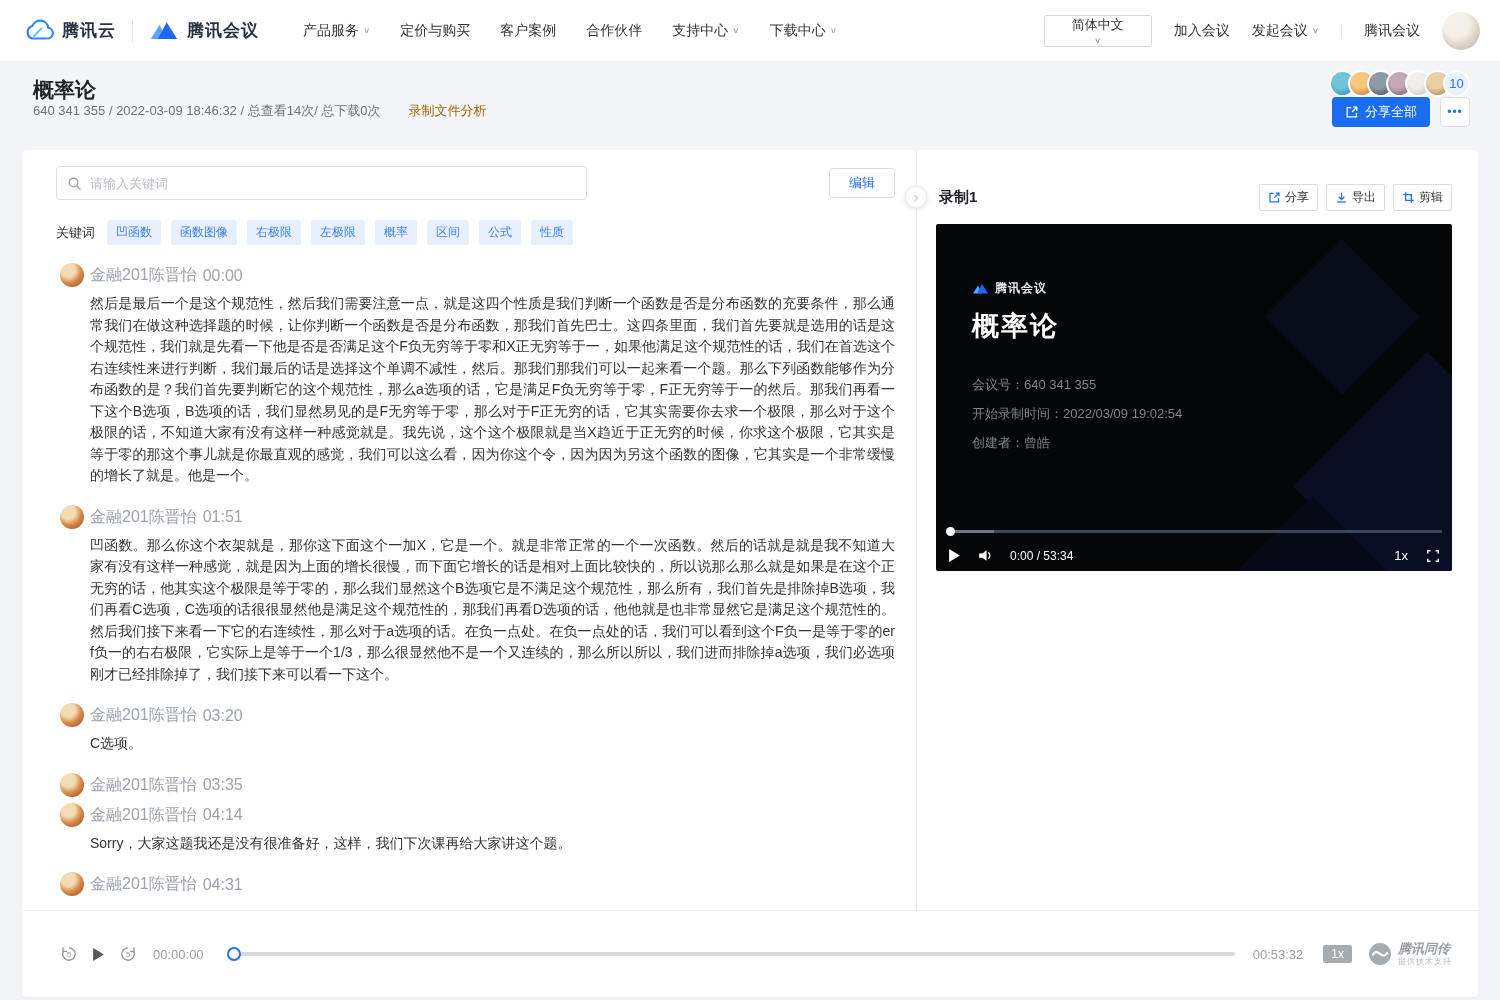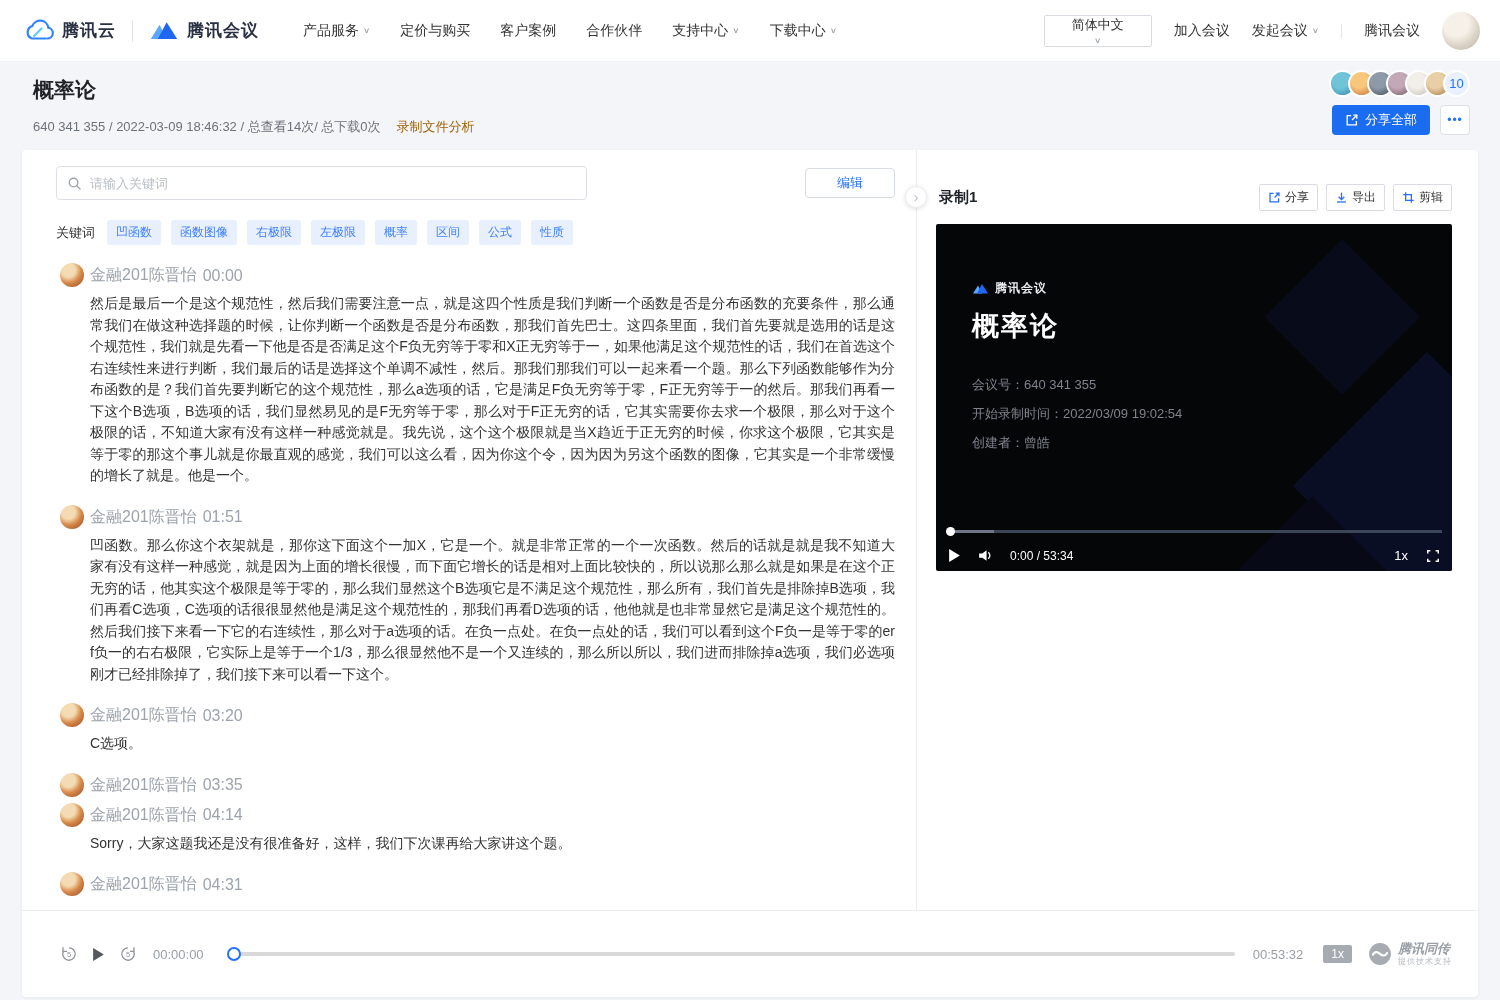--- a/index.html
+++ b/index.html
@@ -20,24 +20,24 @@
   .lang-select { display:flex; align-items:center; justify-content:space-between; width:108px; height:32px;
                  border:1px solid #d8dce2; border-radius:2px; padding:0 10px; font-size:13px; color:#333; cursor:pointer;flex-direction:column; }
   .nav-link { font-size:14px; color:#333; cursor:pointer; display:flex; align-items:center; gap:4px; }
   .nav-sep { width:1px; height:14px; background:#e3e6ea; }
   .nav-avatar { width:38px; height:38px; border-radius:50%;
                 background:radial-gradient(circle at 38% 32%, #f6f1e8 0 35%, #ddd5c9 60%, #b9b0a2 100%); }
 
   
   .page-header { position:absolute; top:62px; left:0; right:0; height:88px; }
   .page-title { position:absolute; left:33px; top:14px; font-size:21px; font-weight:600; color:#1f2329; }
-  .meta-row { position:absolute; left:33px; top:56px; display:flex; align-items:flex-end; gap:16px; }
+  .meta-row { position:absolute; left:33px; top:40px; display:flex; align-items:flex-end; gap:28px; }
   .meta-text { font-size:13px; color:#6d727a; }
   .analysis-link { font-size:13px; color:#a16207; cursor:pointer; }
-  .header-right { position:absolute; right:30px; top:8px; display:flex; flex-direction:column; align-items:flex-end; gap:8px; }
+  .header-right { position:absolute; right:30px; top:8px; display:flex; flex-direction:column; align-items:flex-end; }
   .avatar-stack { display:flex; align-items:center; }
   .s-avatar { width:27px; height:27px; border-radius:50%; border:2px solid #fff; margin-left:-8px; }
   .s-avatar:first-child { margin-left:0; }
   .s-avatar:nth-of-type(1){ background:radial-gradient(circle at 40% 35%, #6fc4d8 0 40%, #2f86a8); }
   .s-avatar:nth-of-type(2){ background:radial-gradient(circle at 40% 35%, #f7c77e 0 40%, #c8662c); }
   .s-avatar:nth-of-type(3){ background:radial-gradient(circle at 40% 35%, #8f9aa8 0 40%, #3c4653); }
   .s-avatar:nth-of-type(4){ background:radial-gradient(circle at 40% 35%, #c3a8b8 0 40%, #6d5260); }
   .s-avatar:nth-of-type(5){ background:radial-gradient(circle at 40% 35%, #f2efe9 0 40%, #c0bcb4); }
   .s-avatar:nth-of-type(6){ background:radial-gradient(circle at 40% 35%, #e8cfa6 0 40%, #a5733c); }
   .avatar-count { width:27px; height:27px; border-radius:50%; border:2px solid #fff; background:#e9f1ff;
@@ -59,21 +59,21 @@
                   color:#b7bbc2; font-size:14px; line-height:20px; text-align:center; cursor:pointer; z-index:5; }
   .right-panel { flex:1; display:flex; flex-direction:column; min-height:0; }
 
   
   .search-row { display:flex; align-items:center; justify-content:space-between; margin:16px 21px 0 34px; }
   .search-box { width:531px; height:34px; border:1px solid #dcdfe6; border-radius:4px;
                 display:flex; align-items:center; padding:0 10px; gap:8px; color:#9aa0a6; }
   .search-box input { border:none; outline:none; flex:1; font-size:13px; color:#0369a1;
                       font-family:"Liberation Sans","DejaVu Sans",sans-serif; }
   .search-box input::placeholder { color:#b9bec6; }
-  .edit-btn { width:90px; height:30px; background:#fff; border:1px solid #d7dbe2; border-radius:4px;
+  .edit-btn { width:66px; height:30px; background:#fff; border:1px solid #d7dbe2; border-radius:4px;
               color:#2470ff; font-size:13px; cursor:pointer; }
   .keywords-row { display:flex; align-items:center; flex-wrap:wrap; gap:10px; margin:20px 21px 0 34px; }
   .kw-label { font-size:13px; color:#333; margin-right:2px; }
   .kw-tag { background:#e8f0fe; color:#4080ff; font-size:12px; padding:4px 9px; border-radius:3px; cursor:pointer; }
 
   
   .transcript { flex:1; min-height:0; overflow:hidden; margin-top:16px; padding:0 21px 0 38px; }
   .entry { display:flex; margin-bottom:4px; }
   .entry-avatar { width:24px; height:24px; border-radius:50%; flex:none; margin-top:2px;
                   background:radial-gradient(circle at 35% 30%, #f3dcb4 0 30%, #d98b4a 55%, #8d4424 100%); }

